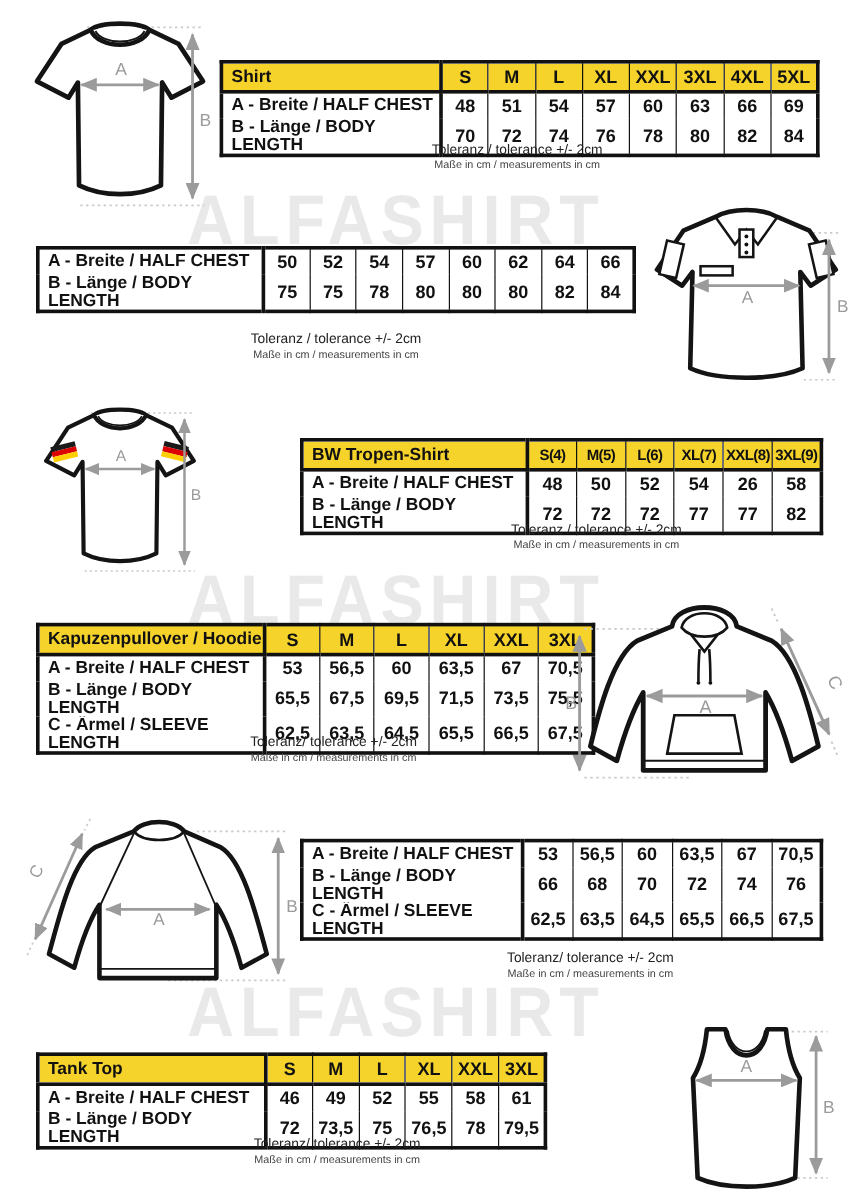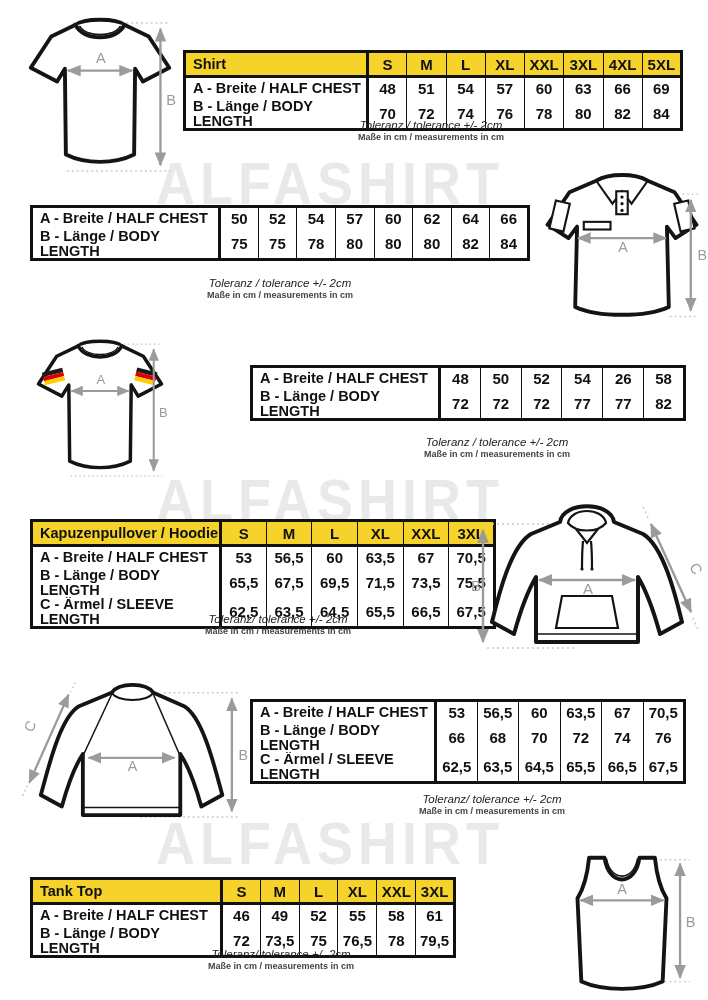--- a/index.html
+++ b/index.html
@@ -10,22 +10,22 @@
       transform:scaleY(1.08);transform-origin:left top;}
   .size-table{position:absolute;z-index:1;border-collapse:collapse;table-layout:fixed;
       background:#fff;border:3px solid #111;font-weight:bold;padding-left:16px;}
   .size-table td{border-left:1.5px solid #111;height:21px;font-size:15px;text-align:center;
       vertical-align:middle;line-height:1;padding:0;color:#111;overflow:hidden;}
   .size-table td.lbl{border-left:none;border-right:3px solid #111;text-align:left;
       padding-left:7px;font-size:14.5px;}
   .size-table tr.hd td{background:#F5D32B;border-bottom:3px solid #111;height:22px;}
   .size-table.small-sizes tr.hd td:not(.lbl){font-size:12.5px;letter-spacing:-0.5px;}
   .tol{position:absolute;z-index:1;width:280px;text-align:center;color:#222;}
-  .tol .l1{font-size:11.5px;font-style:italic;}
-  .tol .l2{font-size:9px;color:#444;margin-top:1px;font-weight:bold;}
+  .tol .l1{font-size:11.5px;}
+  .tol .l2{font-size:9px;color:#444;margin-top:1px;}
   .illo{position:absolute;z-index:1;}
   .garment{fill:#fff;stroke:#141414;stroke-width:4;stroke-linejoin:round;stroke-linecap:round;}
   .thin{stroke:#141414;stroke-width:1.6;fill:none;}
   .thin2{stroke:#141414;stroke-width:2.2;fill:#fff;}
   .thin2n{stroke:#141414;stroke-width:2.2;fill:none;}
   .arrow{stroke:#9b9b9b;stroke-width:2.4;fill:none;}
   .dot{stroke:#c9c9c9;stroke-width:1.5;stroke-dasharray:2 3;fill:none;}
   text.ml{fill:#9b9b9b;font-family:"Liberation Sans",sans-serif;font-size:15px;}
 </style>
 </head>
@@ -178,20 +178,29 @@
     <text class="ml" x="76" y="60">A</text>
     <line class="arrow" x1="142" y1="20" x2="142" y2="160" marker-start="url(#ah)" marker-end="url(#ah)"></line>
     <text class="ml" x="148" y="98">B</text>
   </svg>
 
   <table class="size-table small-sizes" style="left:250px;top:365px;width:436px">
     <colgroup>
         <col style="width:188px">
       </colgroup>
     <tbody>
+        <tr class="hd">
+      <td class="lbl">BW Tropen-Shirt</td>
+      <td>S(4)</td>
+      <td>M(5)</td>
+      <td>L(6)</td>
+      <td>XL(7)</td>
+      <td>XXL(8)</td>
+      <td>3XL(9)</td>
+    </tr>
     <tr>
       <td class="lbl">A -  Breite / HALF CHEST</td>
       <td>48</td>
       <td>50</td>
       <td>52</td>
       <td>54</td>
       <td>26</td>
       <td>58</td>
     </tr>
     <tr>

